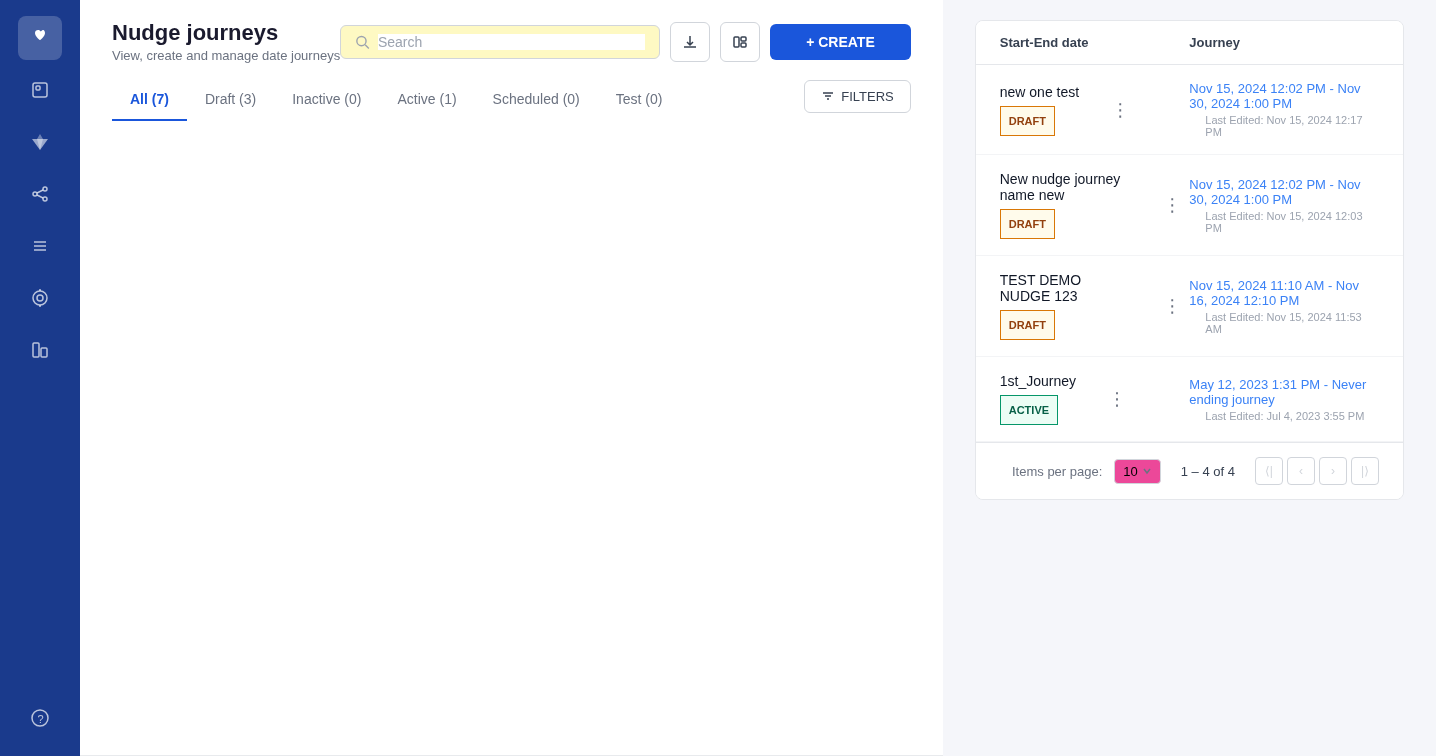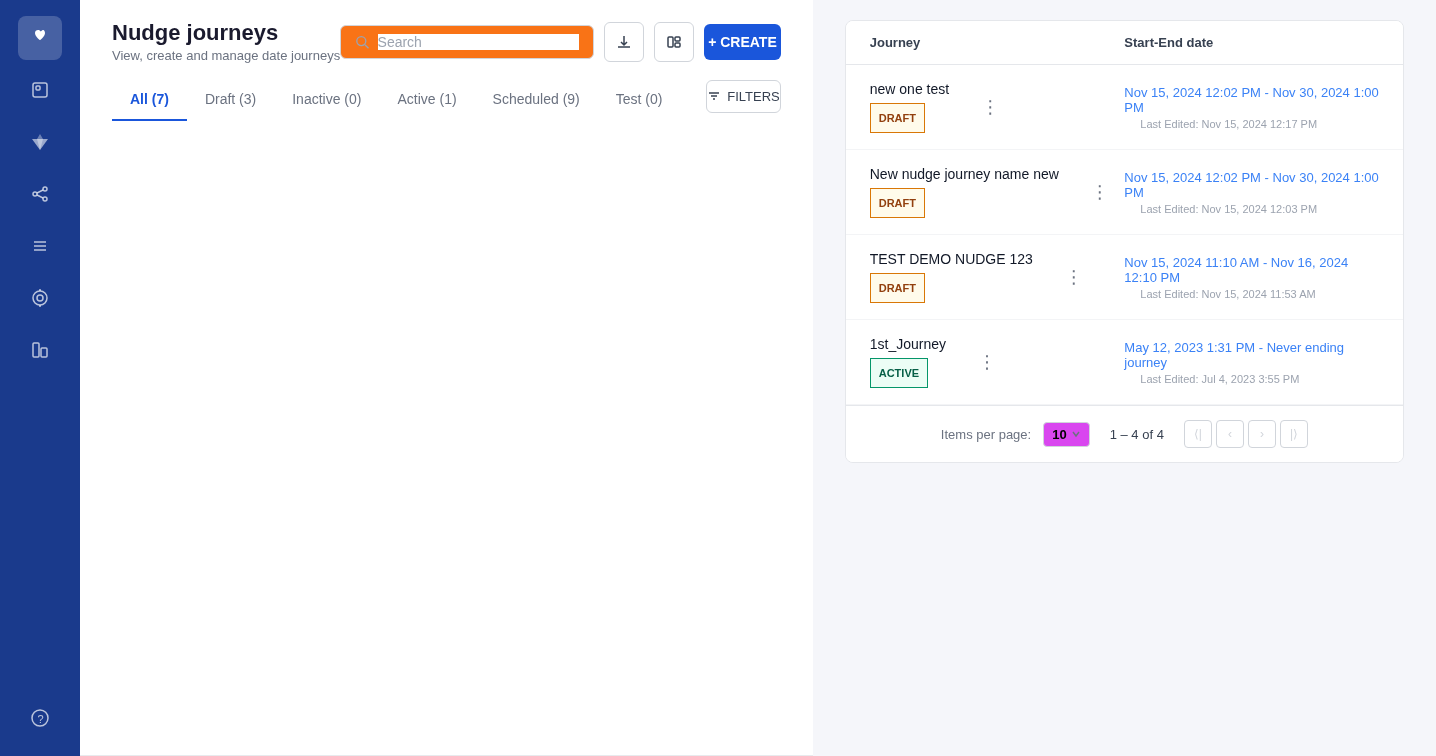--- a/index.html
+++ b/index.html
@@ -66,22 +66,22 @@
       display: flex;
       align-items: center;
       gap: 10px;
     }
     .search-box {
       display: flex;
       align-items: center;
       border: 1px solid #d1d5db;
       border-radius: 6px;
       padding: 8px 14px;
-      width: 254px;
-      background: #f97316;
+      width: 320px;
+      background: #fef9c3;
       gap: 8px;
     }
     .search-box input {
       border: none;
       outline: none;
       font-size: 14px;
       color: #374151;
       width: 100%;
     }
     .search-box input::placeholder { color: #9ca3af; }
@@ -96,21 +96,21 @@
       justify-content: center;
       cursor: pointer;
       color: #374151;
       font-size: 16px;
     }
     .create-btn {
       background: #1a56db;
       color: #fff;
       border: none;
       border-radius: 6px;
-      padding: 10px 4px;
+      padding: 10px 36px;
       font-size: 14px;
       font-weight: 600;
       cursor: pointer;
       display: flex;
       align-items: center;
       gap: 6px;
     }
 
     
     .tabs {
@@ -131,21 +131,21 @@
     }
     .tab.active-tab {
       color: #1a56db;
       border-bottom: 2px solid #1a56db;
       font-weight: 600;
     }
     .filters-btn {
       display: flex;
       align-items: center;
       gap: 6px;
-      padding: 8px 0;
+      padding: 8px 16px;
       border: 1px solid #d1d5db;
       border-radius: 6px;
       background: #fff;
       font-size: 13px;
       color: #374151;
       cursor: pointer;
       margin-bottom: 8px;
     }
 
     
@@ -228,41 +228,40 @@
     .date-edited {
       font-size: 11px;
       color: #9ca3af;
       margin-left: 16px;
     }
 
     
     .pagination {
       display: flex;
       align-items: center;
-      justify-content: center;
+      justify-content: flex-end;
       padding: 14px 24px;
       border-top: 1px solid #e5e7eb;
       gap: 12px;
       background: #fff;
     }
     .pagination-label {
       font-size: 13px;
       color: #6b7280;
     }
     .per-page-select {
       display: flex;
       align-items: center;
       gap: 4px;
       border: 1px solid #d1d5db;
       border-radius: 4px;
       padding: 4px 8px;
       font-size: 13px;
       cursor: pointer;
-      background: #d946ef;
-      font-weight: bold;
+      background: #ec4899;
     }
     .pagination-info {
       font-size: 13px;
       color: #374151;
       margin-left: 8px;
     }
     .pagination-nav {
       display: flex;
       align-items: center;
       gap: 4px;
@@ -372,40 +371,40 @@
         </button>
         <button class="create-btn">+ CREATE</button>
       </div>
     </div>
     <div class="tabs">
       <div class="tabs-left">
         <div class="tab active-tab">All (7)</div>
         <div class="tab">Draft (3)</div>
         <div class="tab">Inactive (0)</div>
         <div class="tab">Active (1)</div>
-        <div class="tab">Scheduled (9)</div>
+        <div class="tab">Scheduled (0)</div>
         <div class="tab">Test (0)</div>
       </div>
       <button class="filters-btn">
         <svg width="14" height="14" viewBox="0 0 14 14" fill="none" stroke="currentColor" stroke-width="1.5">
           <line x1="2" y1="4" x2="12" y2="4"></line>
           <line x1="4" y1="7" x2="10" y2="7"></line>
           <line x1="6" y1="10" x2="8" y2="10"></line>
         </svg>
         <span>FILTERS</span>
       </button>
     </div>
   </div>
 
   <div class="content">
     <div class="table-container">
 
       <div class="table-header">
+        <div class="table-header-cell">Start-End date</div>
         <div class="table-header-cell">Journey</div>
-        <div class="table-header-cell">Start-End date</div>
       </div>
 
       <div class="table-row">
         <div class="journey-cell">
           <div class="journey-info">
             <div class="journey-name">new one test</div>
             <span class="badge badge-draft">DRAFT</span>
           </div>
           <div class="more-btn">⋮</div>
         </div>

